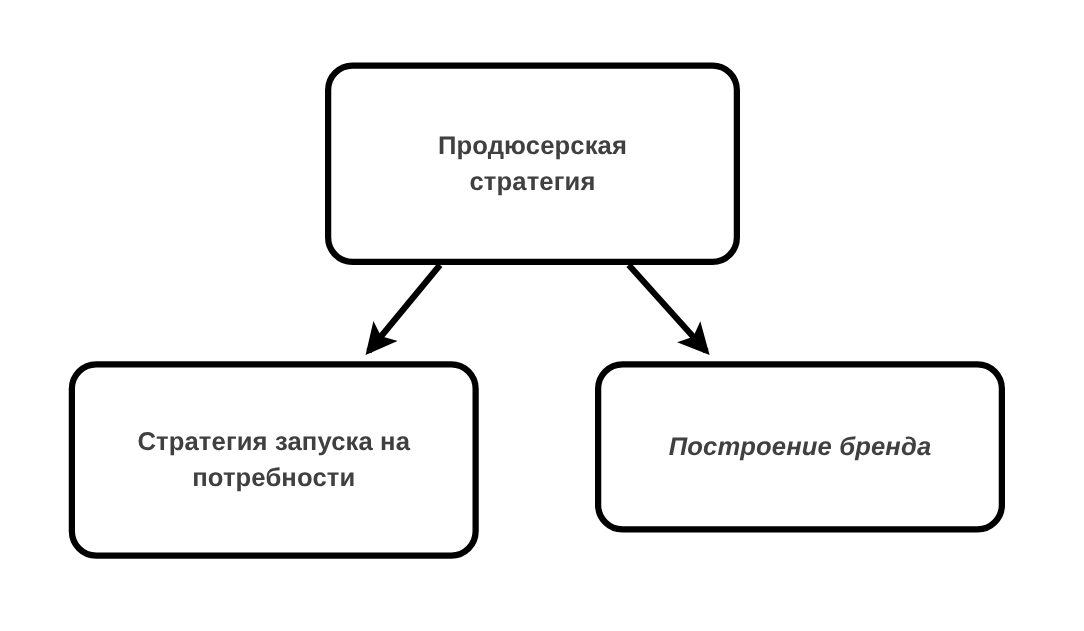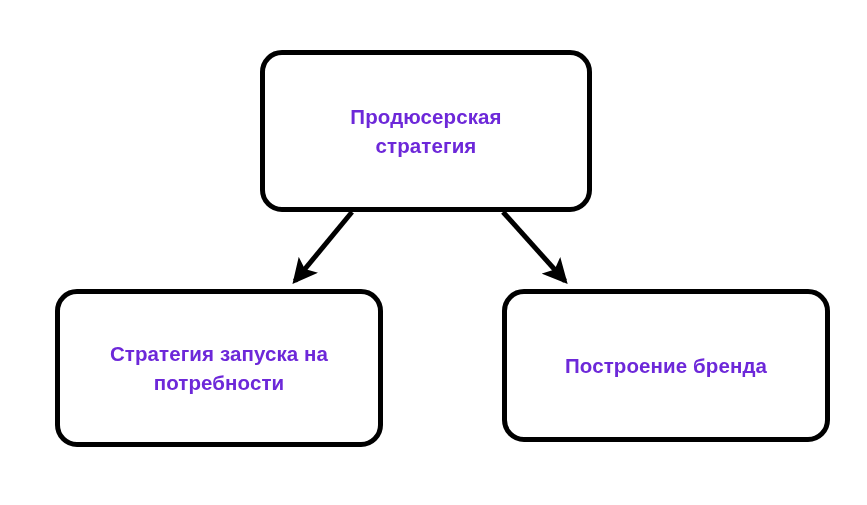--- a/index.html
+++ b/index.html
@@ -36,42 +36,43 @@
     display: flex;
     align-items: center;
     justify-content: center;
     text-align: center;
   }
   .node-label {
     font-family: "Liberation Sans", sans-serif;
     font-weight: bold;
     font-size: 20.5px;
     line-height: 29px;
-    color: #6d28d9;
+    color: #404040;
     letter-spacing: 0.1px;
     white-space: pre-line;
     padding: 0 14px;
   }
   #node-root {
     left: 260px;
     top: 50px;
     width: 332px;
     height: 162px;
   }
   #node-launch-strategy {
     left: 55px;
     top: 289px;
     width: 328px;
     height: 158px;
   }
   #node-brand-building {
-    left: 502px;
+    left: 476px;
     top: 289px;
     width: 328px;
-    height: 153px;
+    height: 137px;
+    font-style: italic;
   }
 </style>
 </head>
 <body>
 
 <div id="diagram-canvas">
 
   <svg id="edges-layer" viewBox="0 0 867 505" width="867" height="505" xmlns="http://www.w3.org/2000/svg">
     <defs>
       <marker id="arrowhead" markerWidth="5" markerHeight="5" refX="4.2" refY="2.5" orient="auto" markerUnits="strokeWidth">

